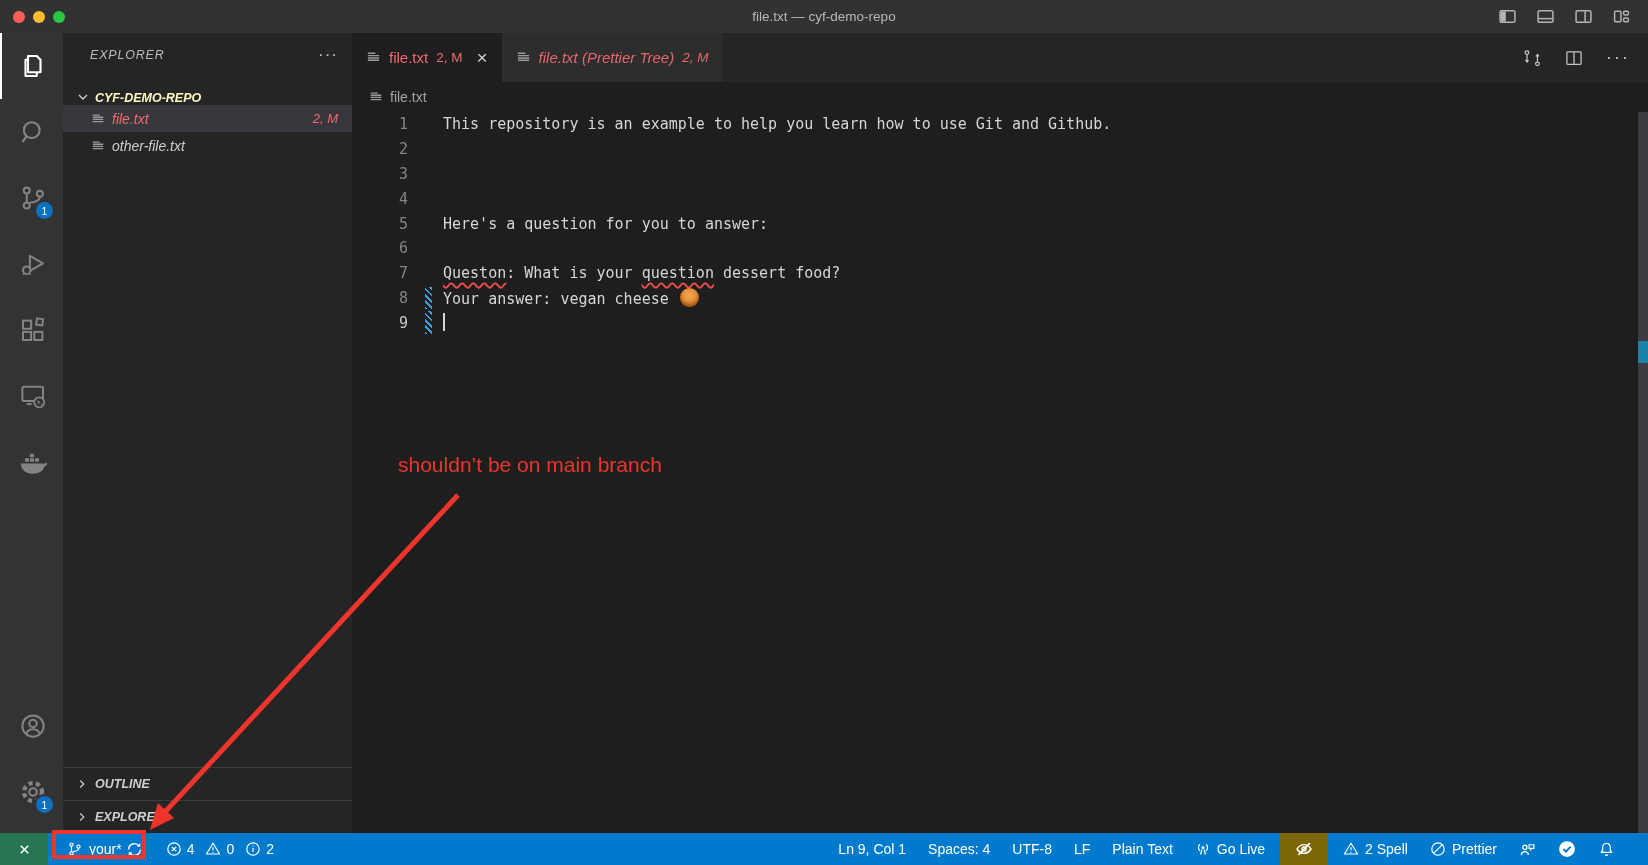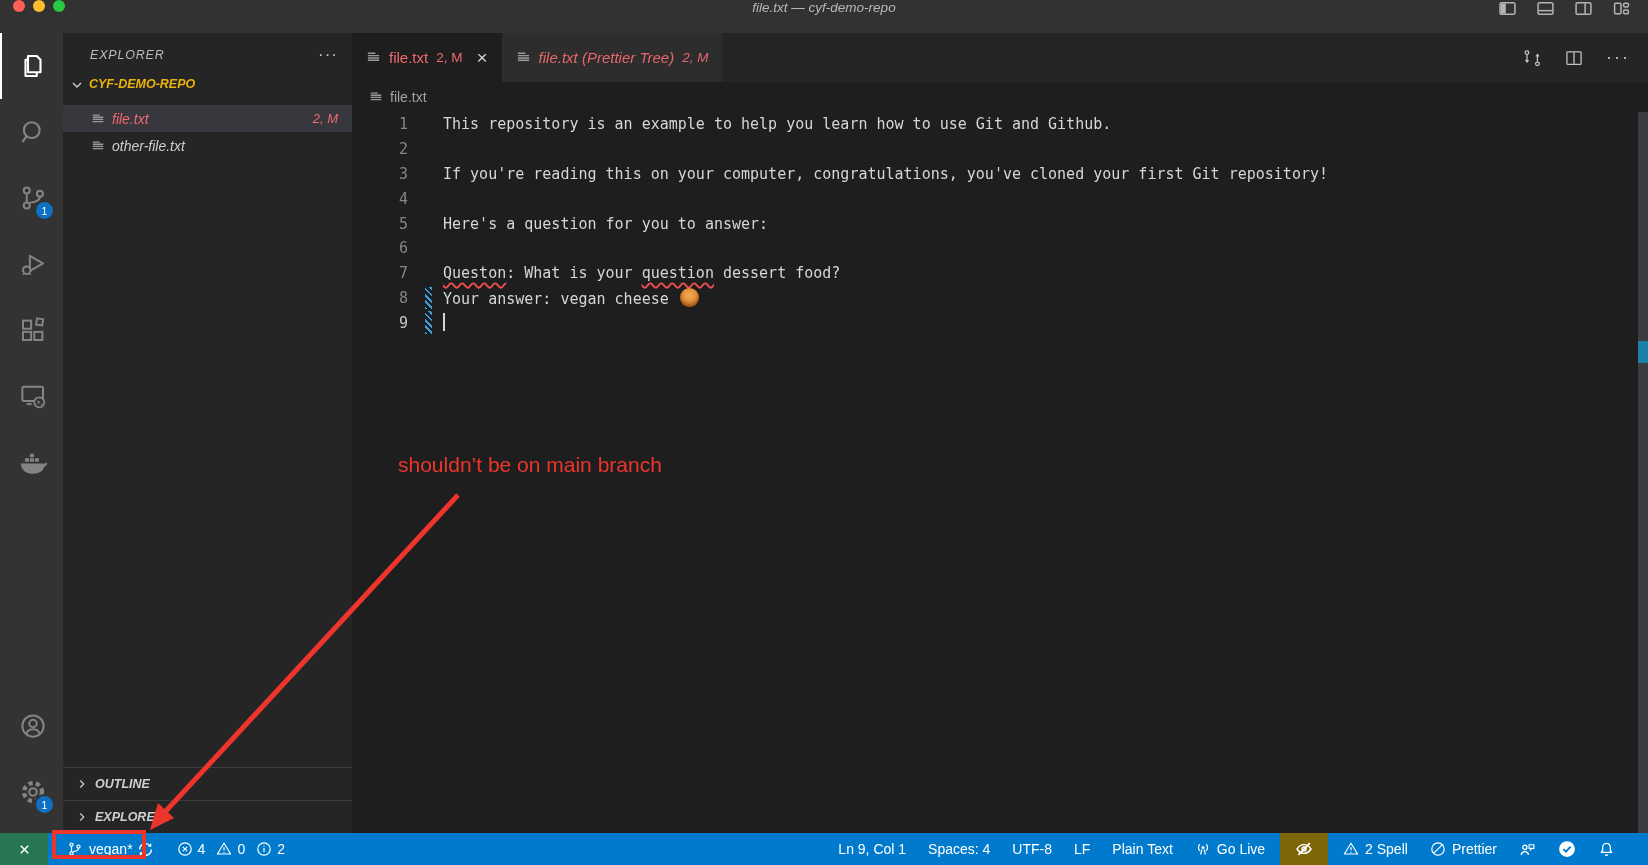--- a/index.html
+++ b/index.html
@@ -3,41 +3,41 @@
 <meta charset="utf-8">
 <style>
   html,body{margin:0;padding:0;background:#111;}
   #app{position:relative;width:1648px;height:865px;overflow:hidden;
        font-family:"Liberation Sans",sans-serif;color:#cccccc;background:#1e1e1e;
        --statusbar:#007acc; --remote-green:#277653; --modified-red:#ef6a6f;
        --annotation-red:#ee352c; --spell-bg:#7d6608; --badge-blue:#0e70c0;}
   svg{display:block;}
 
   
-  .titlebar{height:33px;background:#323233;display:flex;align-items:flex-start;position:relative;font-style:italic;}
+  .titlebar{height:33px;background:#323233;display:flex;align-items:center;position:relative;}
   .lights{display:flex;gap:8px;padding-left:13px;}
   .light{width:12px;height:12px;border-radius:50%;}
   .light.r{background:#ff5f57}.light.y{background:#febc2e}.light.g{background:#28c840}
   .win-title{position:absolute;left:0;right:0;text-align:center;font-size:13.5px;color:#b8b8b8;pointer-events:none;}
   .tb-icons{margin-left:auto;display:flex;gap:21px;padding-right:18px;color:#b4b4b4;}
 
   
   .mainrow{display:flex;height:800px;}
   .activitybar{width:63px;background:#333333;display:flex;flex-direction:column;align-items:stretch;}
   .ab-item{height:66px;display:flex;align-items:center;justify-content:center;color:#848484;position:relative;border-left:2px solid transparent;}
   .ab-item.active{color:#ffffff;border-left:2px solid #ffffff;}
   .ab-badge{position:absolute;right:8px;bottom:10px;min-width:17px;height:17px;border-radius:50%;
             background:var(--badge-blue);color:#fff;font-size:10.5px;display:flex;align-items:center;justify-content:center;
             border:2px solid #333333;box-sizing:content-box;}
   .ab-spacer{flex:1;}
 
   .sidebar{width:289px;background:#252526;display:flex;flex-direction:column;font-size:13px;font-style:italic;}
   .sb-head{height:44px;display:flex;align-items:center;padding:0 14px 0 27px;color:#bbbbbb;font-size:12.5px;letter-spacing:0.8px;}
   .sb-head .more{margin-left:auto;color:#c5c5c5;font-size:17px;letter-spacing:1px;cursor:pointer;}
-  .sb-section{height:28px;display:flex;align-items:flex-start;gap:4px;padding-left:6px;font-weight:bold;color:#eab308;font-size:12.5px;}
+  .sb-section{height:28px;display:flex;align-items:flex-end;gap:4px;padding-left:12px;font-weight:bold;color:#fef9c3;font-size:12.5px;}
   .file-row{height:27px;display:flex;align-items:center;gap:7px;padding-left:28px;font-size:14px;color:#cccccc;}
   .file-row .fbadge{margin-left:auto;padding-right:14px;font-size:13px;}
   .file-row.selected{background:#37373d;color:var(--modified-red);}
   .file-row.selected .fbadge{color:var(--modified-red);}
   .file-icon{color:#9a9a9a;}
   .sb-bottom{margin-top:auto;}
   .sb-panel{height:32px;display:flex;align-items:center;gap:6px;padding-left:12px;border-top:1px solid #3c3c3c;
             font-weight:bold;color:#d0d0d0;font-size:12.5px;}
 
   
@@ -322,21 +322,20 @@
               <div class="ltext"><span>This repository is an example to help you learn how to use Git and Github.</span></div>
             </div>
             <div class="line">
               <div class="lnum">2</div>
               <div class="lgut"></div>
               <div class="ltext"></div>
             </div>
             <div class="line">
               <div class="lnum">3</div>
               <div class="lgut"></div>
-              <div class="ltext"><span>If you're reading this on your computer, congratulations, you've cloned your first Git repository!</span></div>
             </div>
             <div class="line">
               <div class="lnum">4</div>
               <div class="lgut"></div>
               <div class="ltext"></div>
             </div>
             <div class="line">
               <div class="lnum">5</div>
               <div class="lgut"></div>
               <div class="ltext"><span>Here's a question for you to answer:</span></div>
@@ -384,21 +383,21 @@
       </div>
       <div class="sb-item branch">
         <span>
             <svg width="16" height="16" viewBox="0 0 16 16">
               <circle cx="4.5" cy="3.6" r="1.6" fill="none" stroke="#fff" stroke-width="1.2"></circle>
               <circle cx="4.5" cy="12.4" r="1.6" fill="none" stroke="#fff" stroke-width="1.2"></circle>
               <circle cx="11.5" cy="5.6" r="1.6" fill="none" stroke="#fff" stroke-width="1.2"></circle>
               <path d="M4.5 5.2v5.6M11.5 7.2c0 2.2-3.2 3.2-5.5 3.3" fill="none" stroke="#fff" stroke-width="1.2"></path>
             </svg>
           </span>
-        <span>vegan*</span>
+        <span>your*</span>
       </div>
       <div class="sb-item" style="padding-left:2px;">
         <span>
             <svg width="17" height="17" viewBox="0 0 16 16">
               <path d="M13.5 8a5.5 5.5 0 0 1-9.8 3.4M2.5 8a5.5 5.5 0 0 1 9.8-3.4" fill="none" stroke="#fff" stroke-width="1.3"></path>
               <path d="M12.8 2.6v2.2h-2.2M3.2 13.4v-2.2h2.2" fill="none" stroke="#fff" stroke-width="1.3"></path>
             </svg>
           </span>
       </div>
       <div class="probs">

